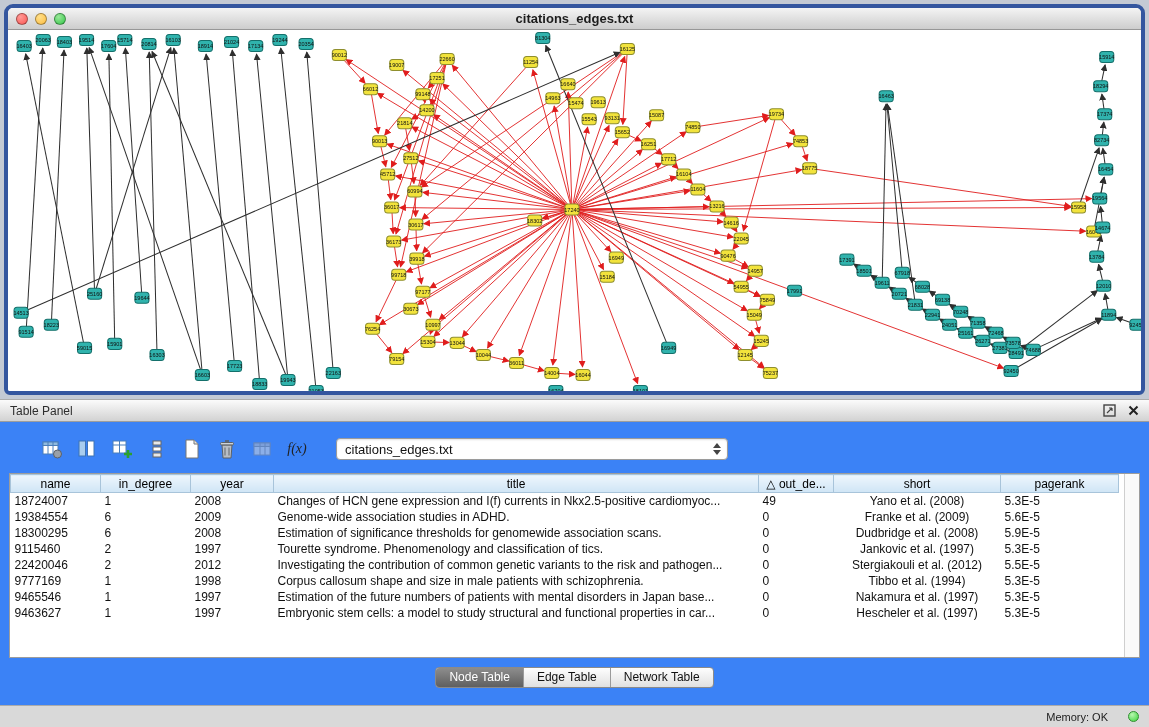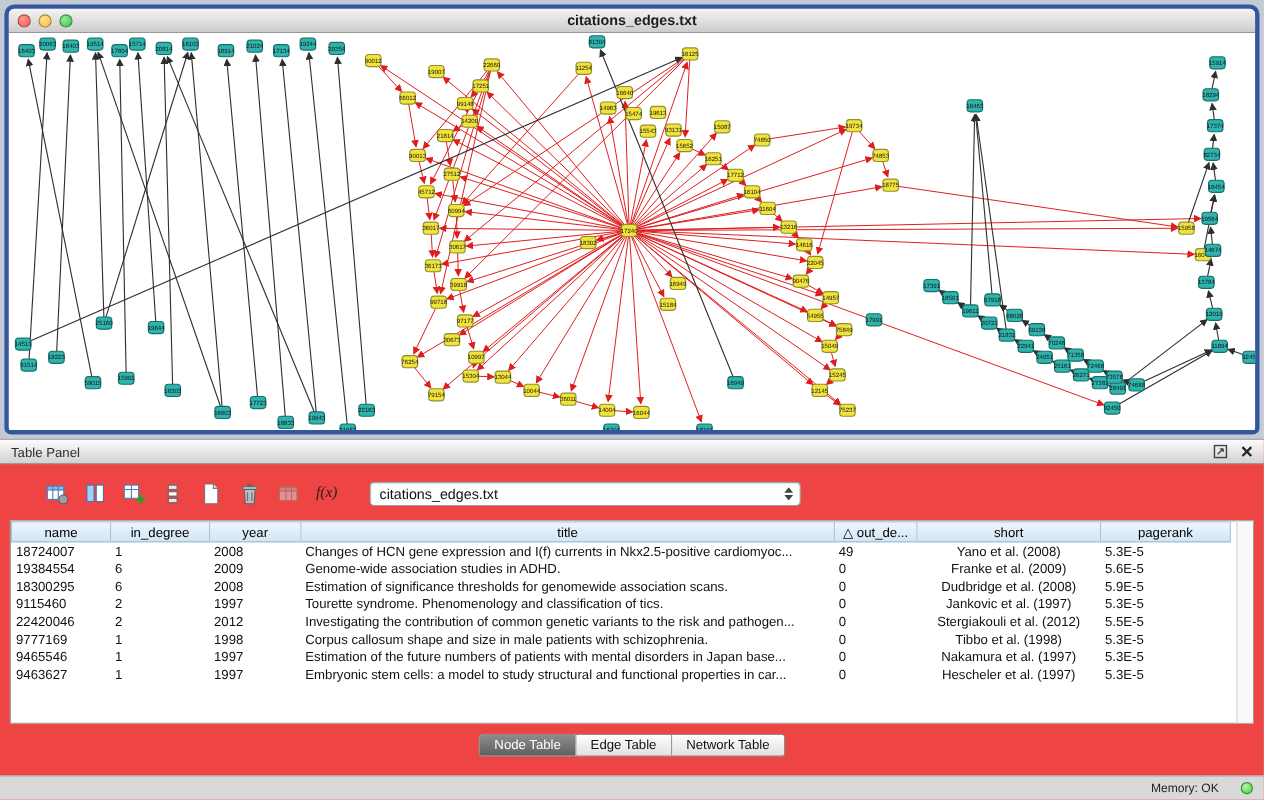--- a/index.html
+++ b/index.html
@@ -22,21 +22,21 @@
   .light.red   { background:radial-gradient(circle at 35% 30%, #ff9a96, #fc5753); }
   .light.yel   { background:radial-gradient(circle at 35% 30%, #ffe08a, #fdbc40); }
   .light.grn   { background:radial-gradient(circle at 35% 30%, #9be89a, #33c748); }
   .title-text { font-size:13px; color:#1c1c1c; font-weight:bold; }
   .canvas { position:relative; width:100%; height:361px; background:#ffffff; }
   .canvas svg { position:absolute; left:0; top:0; width:100%; height:100%; }
 
   
   .table-panel {
     position:absolute; left:0; top:399px; width:1149px; height:328px;
-    background:#ef4444;
+    background:#3b82f6;
   }
   .panel-header {
     height:23px; background:linear-gradient(#fbfbfb,#d2d2d2);
     border-top:1px solid #adadad; border-bottom:1px solid #9d9d9d;
     display:flex; align-items:center; padding:0 10px;
   }
   .panel-title { font-size:12px; color:#2e2e2e; }
   .hdr-icons { margin-left:auto; display:flex; align-items:center; gap:12px; }
   .hdr-icons svg { display:block; cursor:default; }
 
@@ -684,21 +684,21 @@
             <td>0</td>
             <td>Stergiakouli et al. (2012)</td>
             <td>5.5E-5</td>
           </tr>
           <tr>
             <td>9777169</td>
             <td>1</td>
             <td>1998</td>
             <td>Corpus callosum shape and size in male patients with schizophrenia.</td>
             <td>0</td>
-            <td>Tibbo et al. (1998)</td>
+            <td>Tibbo et al. (1994)</td>
             <td>5.3E-5</td>
           </tr>
           <tr>
             <td>9465546</td>
             <td>1</td>
             <td>1997</td>
             <td>Estimation of the future numbers of patients with mental disorders in Japan base...</td>
             <td>0</td>
             <td>Nakamura et al. (1997)</td>
             <td>5.3E-5</td>

